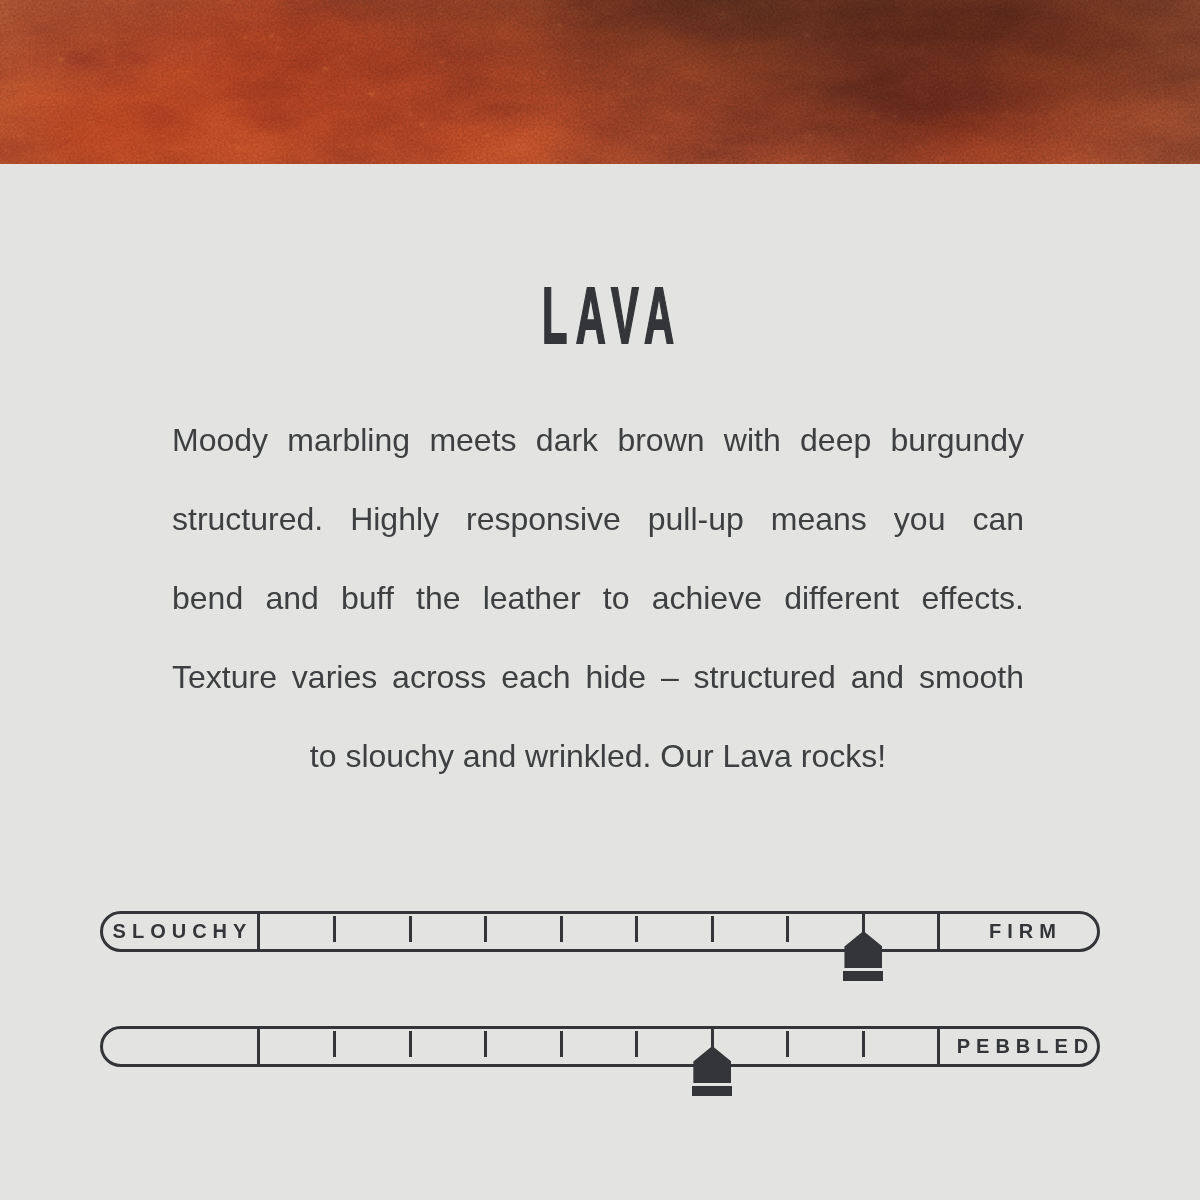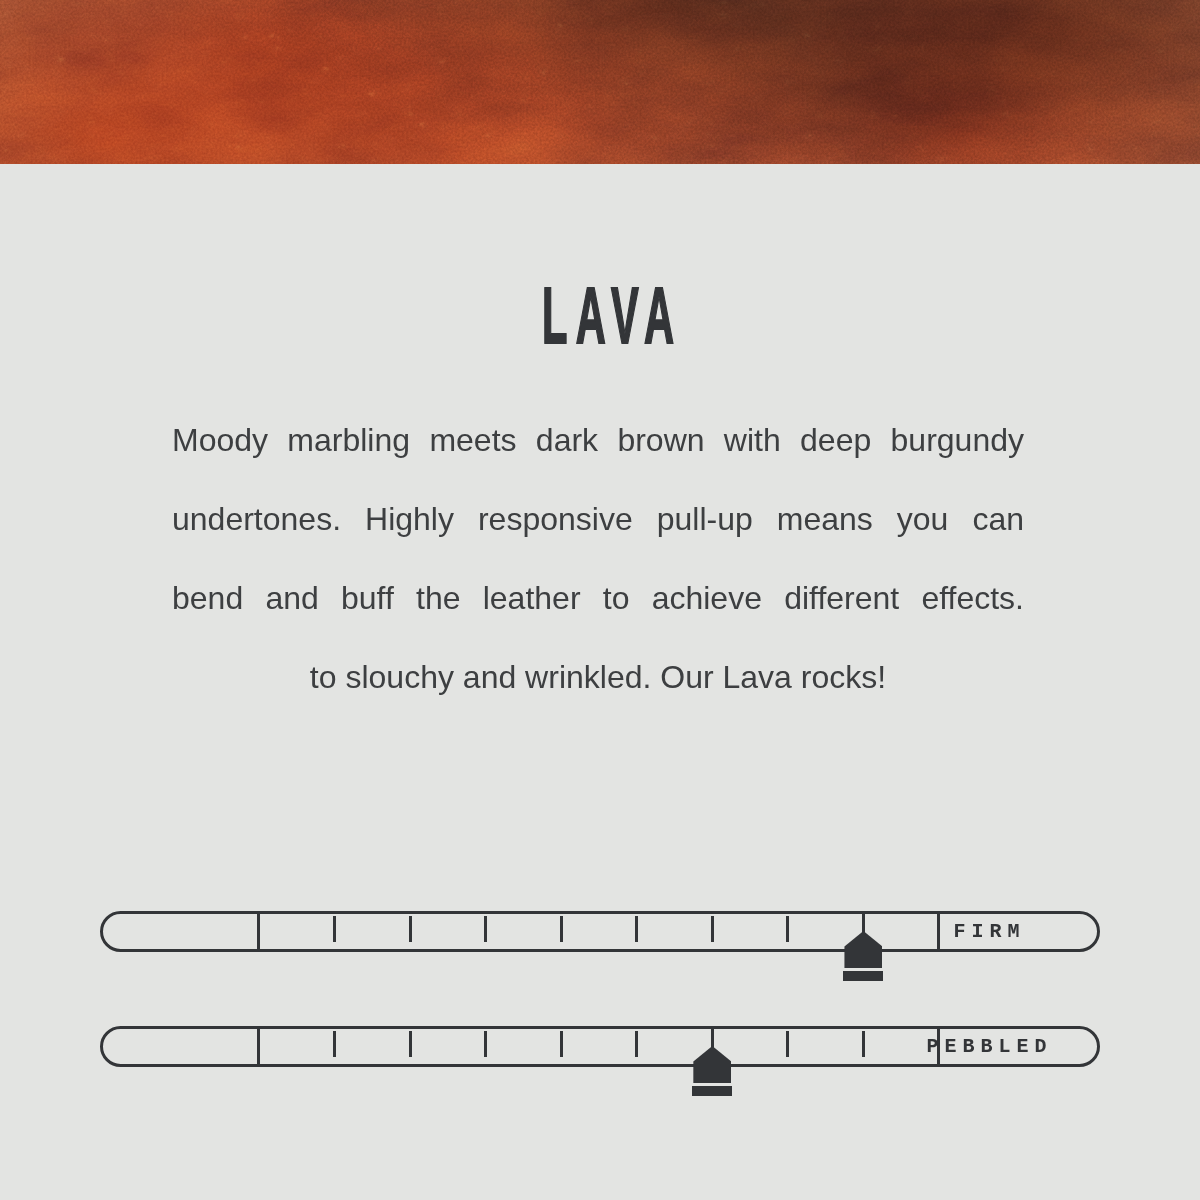--- a/index.html
+++ b/index.html
@@ -31,21 +31,21 @@
 
   
   .scale{position:absolute;left:100px;width:1000px;height:41px;color:var(--ink,#333538);}
   .scale .track{position:absolute;inset:0;border:3px solid var(--ink,#333538);border-radius:22px;box-sizing:border-box;}
   .scale .divider{position:absolute;top:0;bottom:0;width:3px;background:var(--ink,#333538);}
   .scale .divider.left{left:157px;}
   .scale .divider.right{left:837px;}
   .scale .cell-label{position:absolute;top:0;height:41px;display:flex;align-items:center;justify-content:center;
     font-weight:700;font-size:20px;letter-spacing:6px;padding-left:6px;box-sizing:border-box;}
   .scale .cell-label.left{left:0;width:159px;}
-  .scale .cell-label.right{left:806px;width:161px;font-family:Liberation Mono, monospace;}
+  .scale .cell-label.right{left:842px;width:161px;}
   .scale .tick{position:absolute;top:5px;width:3px;height:26px;background:var(--ink,#333538);}
   .scale .marker-stem{position:absolute;top:3px;width:3px;height:19px;background:var(--ink,#333538);}
   .scale .marker-head{position:absolute;top:20px;width:38px;height:37px;background:var(--ink,#333538);
     clip-path:polygon(50% 0,100% 42%,100% 100%,0 100%,0 42%);}
   .scale .marker-bar{position:absolute;top:60px;width:40px;height:10px;background:var(--ink,#333538);}
   #scale-0{top:911px;}
   #scale-1{top:1026px;}
 </style>
 </head>
 <body>
@@ -91,29 +91,31 @@
       <rect width="1200" height="164" filter="url(#crackF)" opacity="0.5" style="mix-blend-mode:screen"></rect>
       <rect width="1200" height="164" filter="url(#grainF)" opacity="0.6" style="mix-blend-mode:multiply"></rect>
     </svg>
     <div class="blotches"></div>
   </div>
 
   <h1 class="title">LAVA</h1>
 
   <div class="description">
     <div class="line">Moody marbling meets dark brown with deep burgundy</div>
-    <div class="line">undertones. Highly responsive pull-up means you can</div>
+    <div class="line">structured. Highly responsive pull-up means you can</div>
     <div class="line">bend and buff the leather to achieve different effects.</div>
+    <div class="line">Texture varies across each hide – structured and smooth</div>
     <div class="line last">to slouchy and wrinkled. Our Lava rocks!</div>
   </div>
 
   <div class="scale" id="scale-0">
     <div class="track"></div>
     <div class="divider left"></div>
     <div class="divider right"></div>
+    <div class="cell-label left">SLOUCHY</div>
     <div class="cell-label right">FIRM</div>
   <div class="tick" style="left: 233.056px;"></div>
       <div class="tick" style="left: 308.611px;"></div>
       <div class="tick" style="left: 384.167px;"></div>
       <div class="tick" style="left: 459.722px;"></div>
       <div class="tick" style="left: 535.278px;"></div>
       <div class="tick" style="left: 610.833px;"></div>
       <div class="tick" style="left: 686.389px;"></div>
       <div class="marker-stem" style="left: 761.944px;"></div>
       <div class="marker-head" style="left: 744.444px;"></div>

